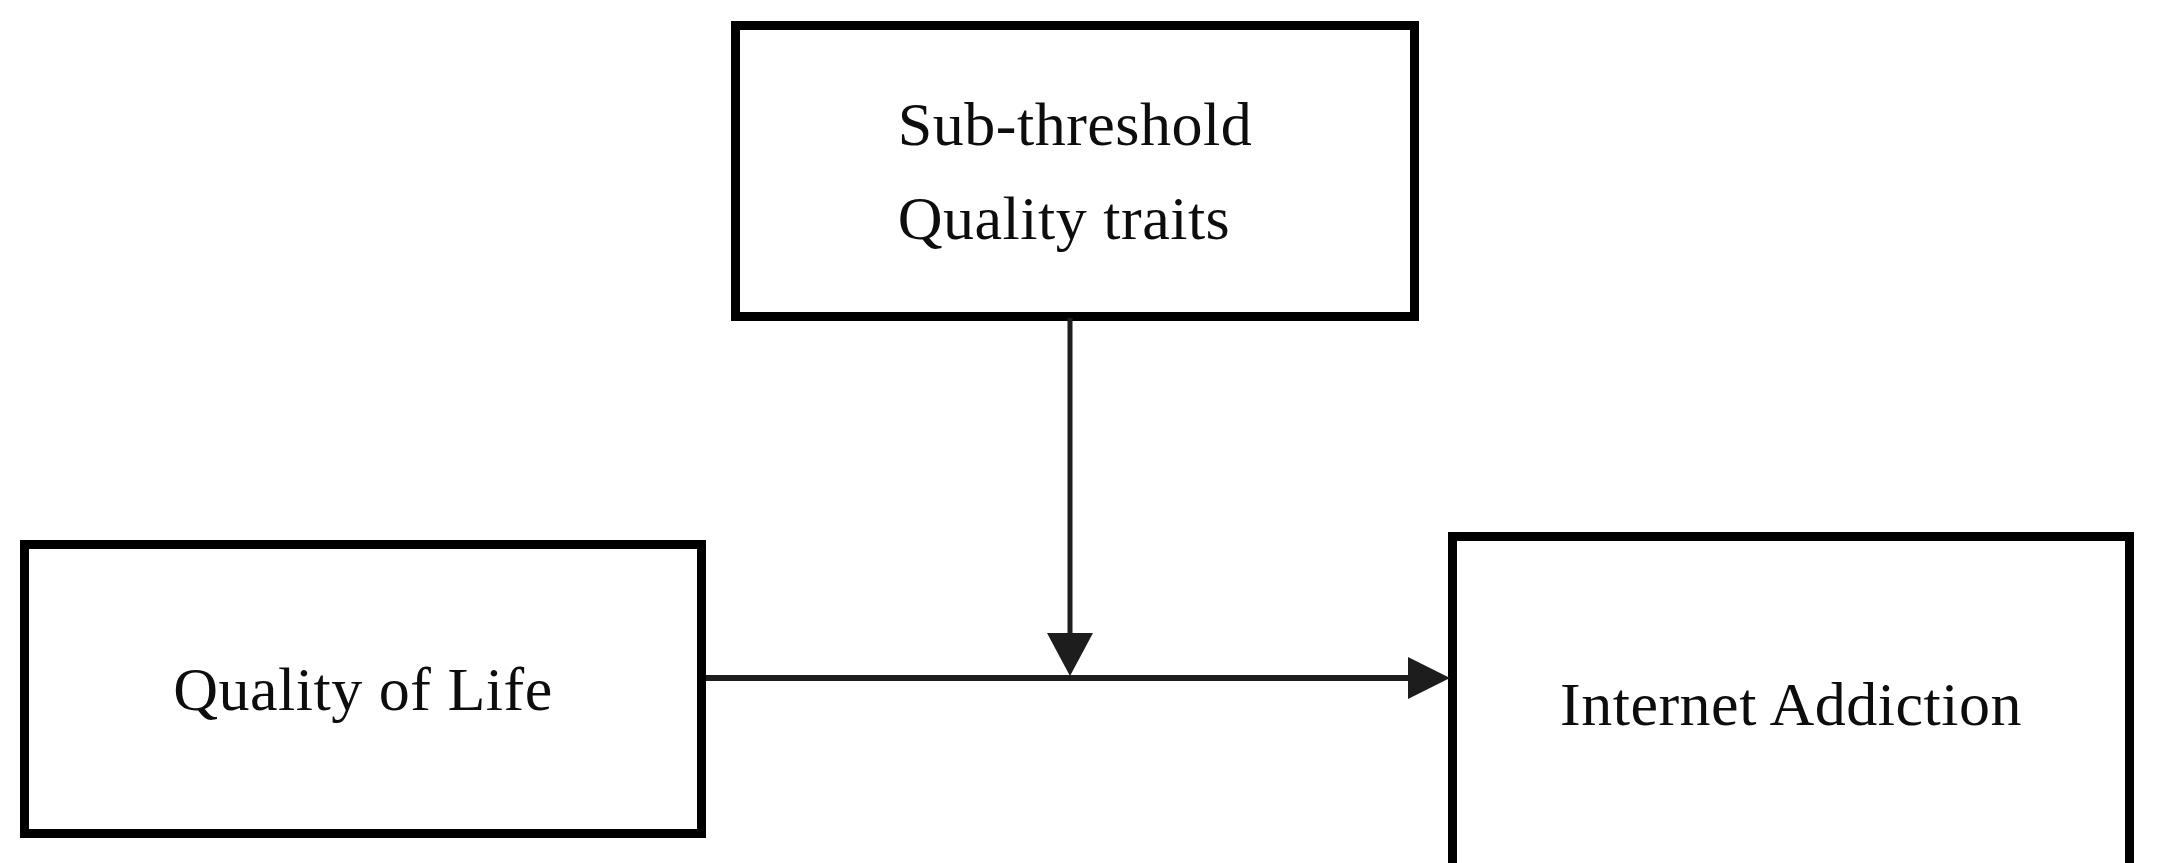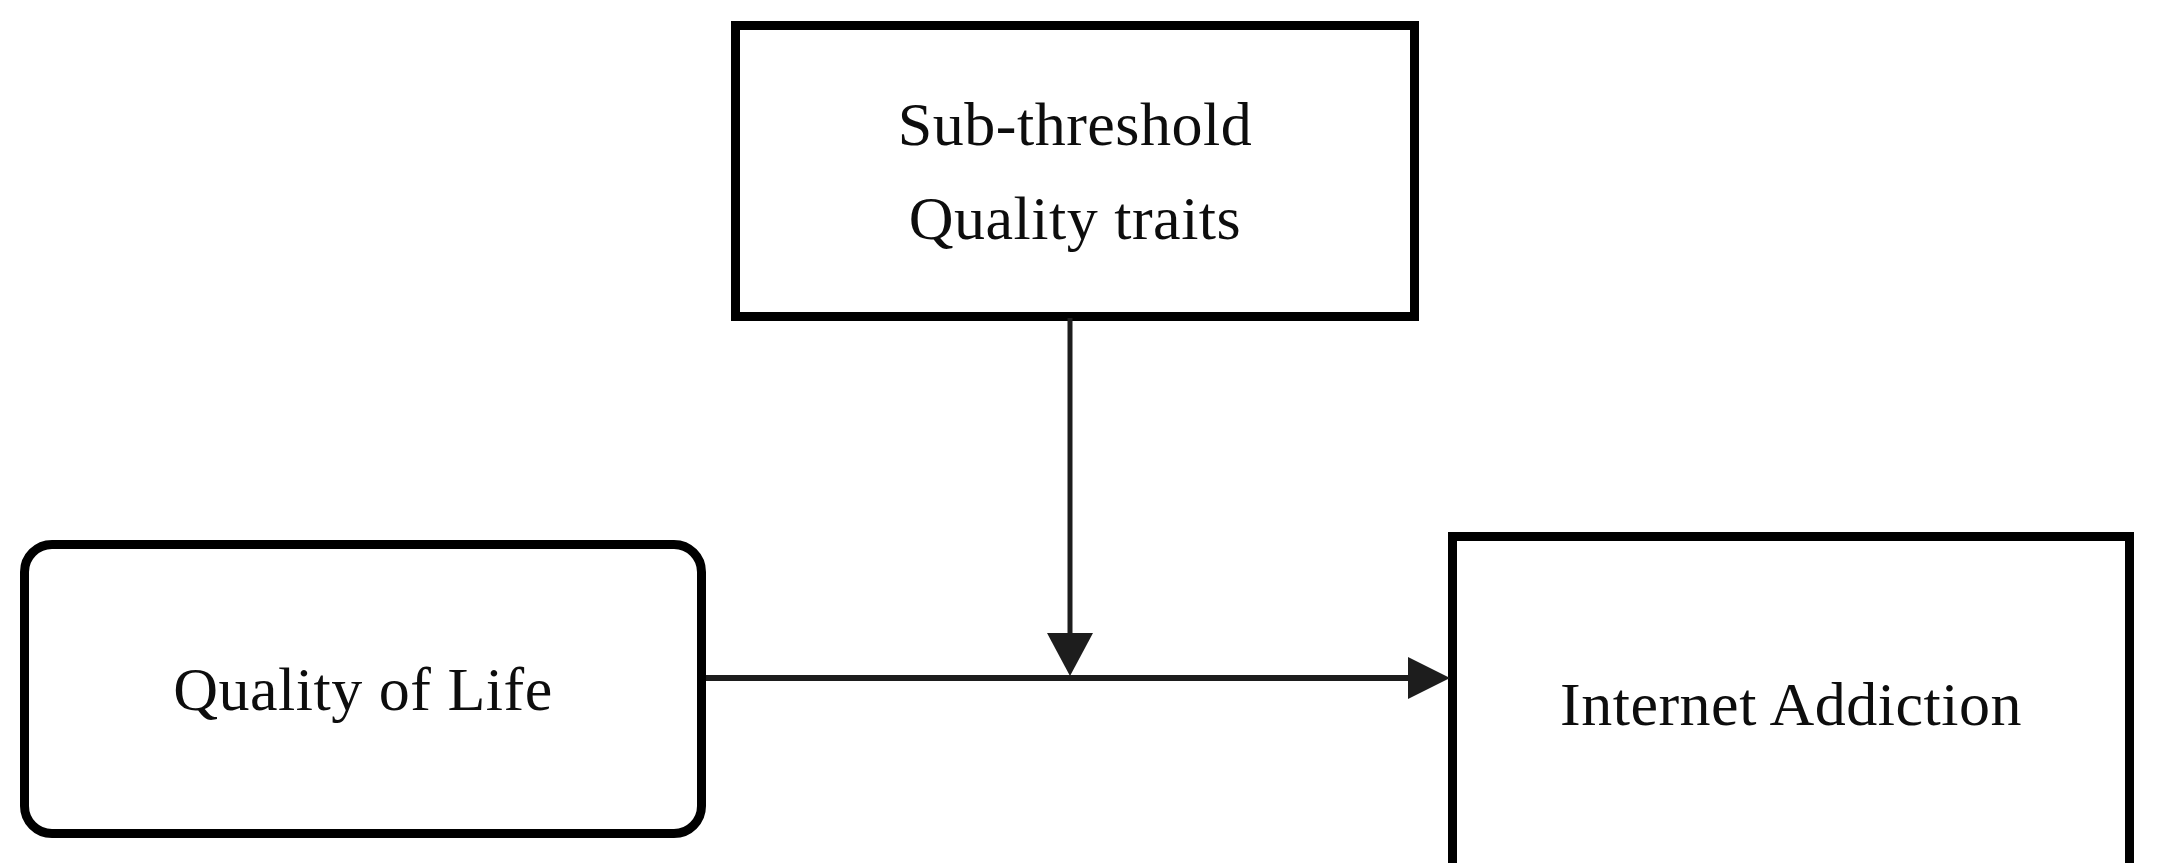--- a/index.html
+++ b/index.html
@@ -17,24 +17,24 @@
     color: #0d0d0d;
   }
   .box {
     position: absolute;
     box-sizing: border-box;
     border: 9px solid #000000;
     background: #ffffff;
     display: flex;
     align-items: center;
     justify-content: center;
-    text-align: center;
+    text-align: left;
   }
   .box-moderator { left: 731px; top: 21px;  width: 688px; height: 300px; }
-  .box-predictor { left: 20px;  top: 540px; width: 686px; height: 298px; border-radius: 32px; }
+  .box-predictor { left: 20px;  top: 540px; width: 686px; height: 298px; }
   .box-outcome   { left: 1448px; top: 532px; width: 686px; height: 344px; }
   .box-label {
     font-size: 62px;
     line-height: 94px;
     letter-spacing: 0.5px;
     white-space: nowrap;
   }
   .box-label .line { display: block; }
   .arrows-layer {
     position: absolute;

